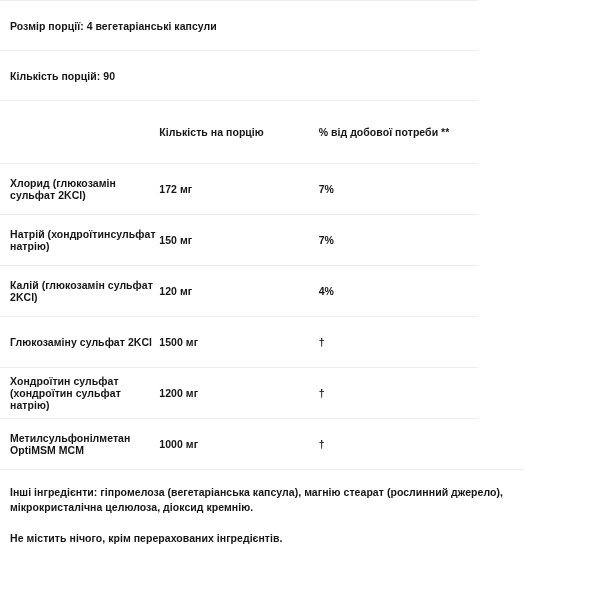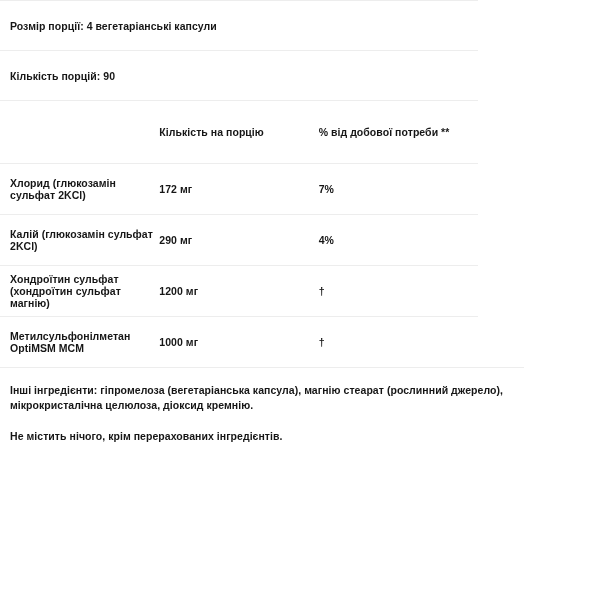--- a/index.html
+++ b/index.html
@@ -99,26 +99,36 @@
         <td class="col-amount">Кількість на порцію</td>
         <td class="col-dv">% від добової потреби **</td>
       </tr>
 
       <tr class="row-item">
         <td class="col-name">Хлорид (глюкозамін сульфат 2KCl)</td>
         <td class="col-amount">172 мг</td>
         <td class="col-dv">7%</td>
       </tr>
       <tr class="row-item">
+        <td class="col-name">Натрій (хондроїтинсульфат натрію)</td>
+        <td class="col-amount">150 мг</td>
+        <td class="col-dv">7%</td>
+      </tr>
+      <tr class="row-item">
         <td class="col-name">Калій (глюкозамін сульфат 2KCl)</td>
-        <td class="col-amount">290 мг</td>
+        <td class="col-amount">120 мг</td>
         <td class="col-dv">4%</td>
       </tr>
       <tr class="row-item">
-        <td class="col-name">Хондроїтин сульфат (хондроїтин сульфат магнію)</td>
+        <td class="col-name">Глюкозаміну сульфат 2KCl</td>
+        <td class="col-amount">1500 мг</td>
+        <td class="col-dv">†</td>
+      </tr>
+      <tr class="row-item">
+        <td class="col-name">Хондроїтин сульфат (хондроїтин сульфат натрію)</td>
         <td class="col-amount">1200 мг</td>
         <td class="col-dv">†</td>
       </tr>
       <tr class="row-item">
         <td class="col-name">Метилсульфонілметан OptiMSM MCM</td>
         <td class="col-amount">1000 мг</td>
         <td class="col-dv">†</td>
       </tr>
 
     </tbody>

